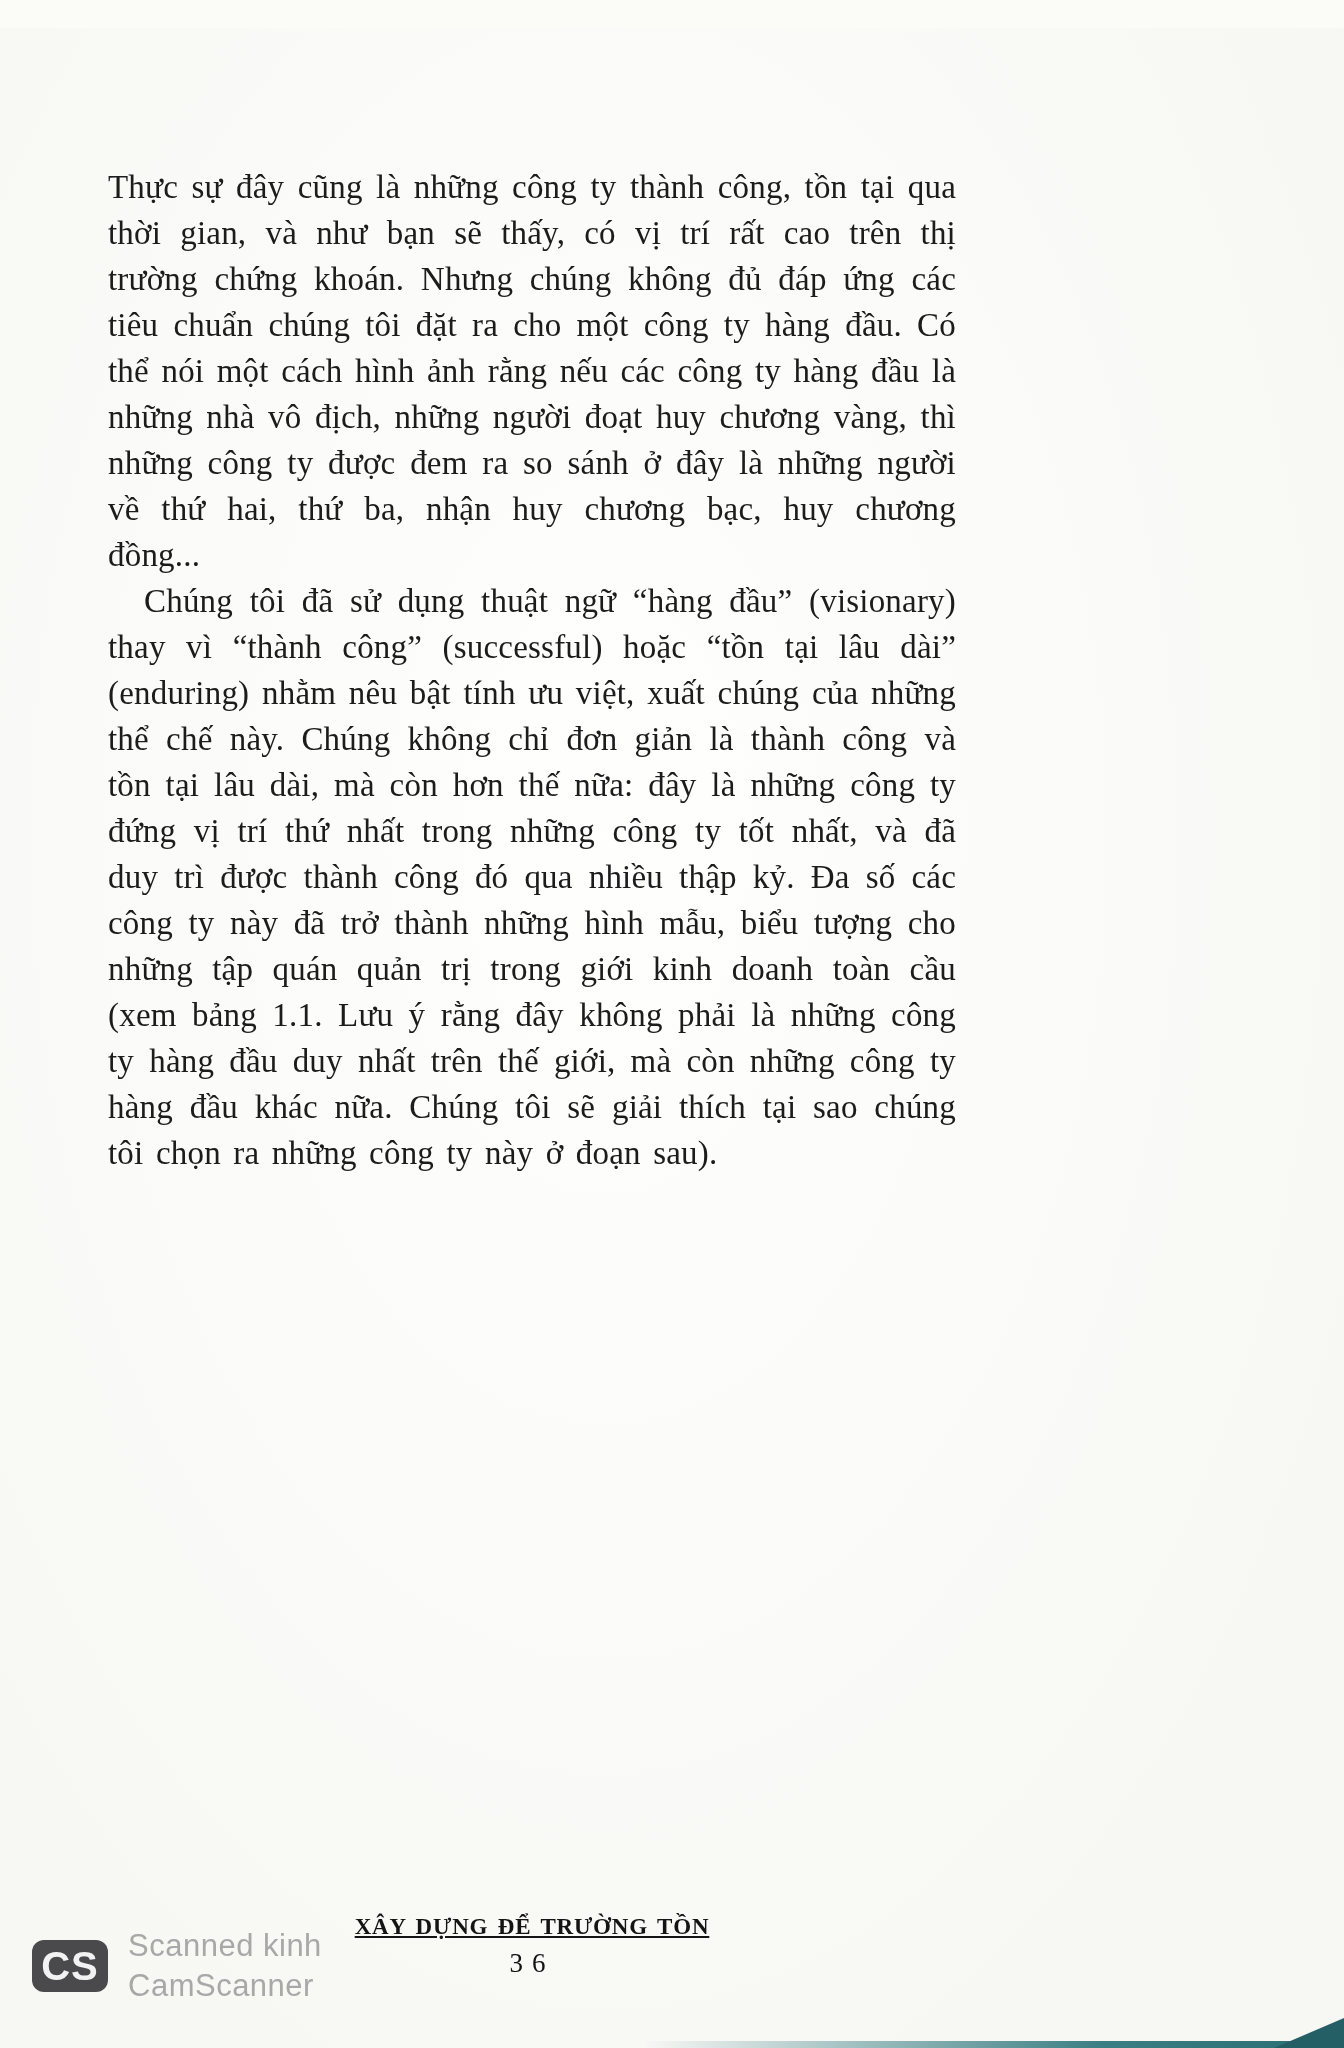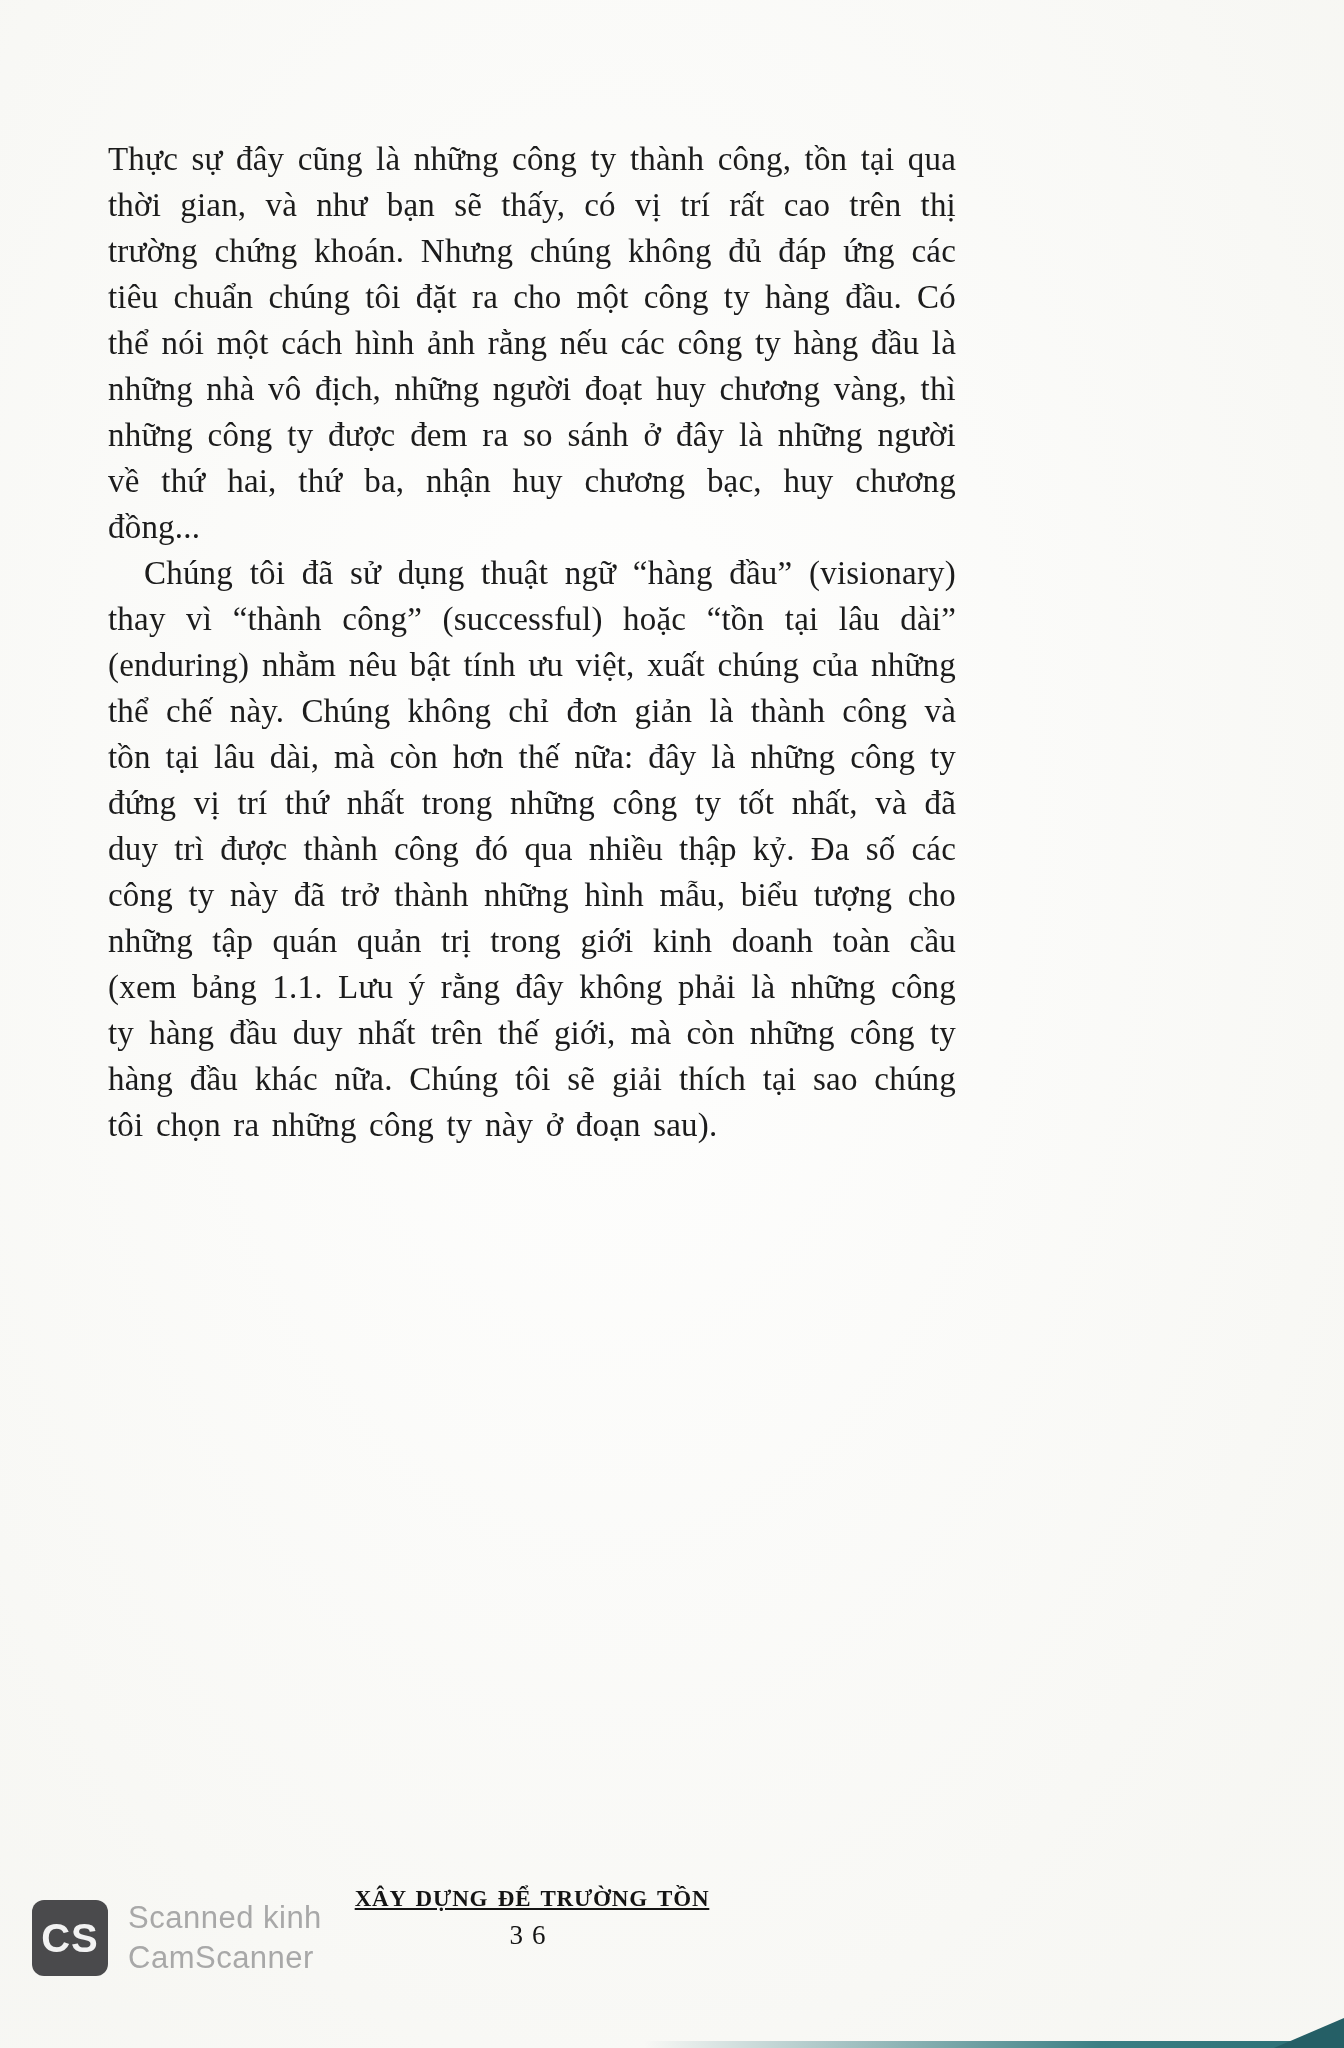--- a/index.html
+++ b/index.html
@@ -13,20 +13,21 @@
       background: #fbfbf8;
       overflow: hidden;
       font-family: "Liberation Serif", serif;
     }
     .scan-page {
       position: absolute;
       inset: 0;
       background:
         radial-gradient(ellipse at 45% 40%, rgba(255,255,255,0.9) 0%, rgba(244,244,240,0.6) 85%),
         #fbfbf8;
+      margin-top: 28px;
     }
     .page-text {
       position: absolute;
       left: 108px;
       top: 136px;
       width: 848px;
       color: #1c1c1c;
       font-size: 33px;
       line-height: 46px;
       text-align: justify;
@@ -63,21 +64,21 @@
     .camscanner-watermark {
       position: absolute;
       left: 32px;
       top: 1898px;
       display: flex;
       align-items: center;
       gap: 20px;
     }
     .cs-logo {
       width: 76px;
-      height: 76px;
+      height: 52px;
       background: #4a4a4c;
       border-radius: 12px;
       display: flex;
       align-items: center;
       justify-content: center;
       color: #f2f2f2;
       font-family: "Liberation Sans", sans-serif;
       font-weight: bold;
       font-size: 40px;
       letter-spacing: 1px;

